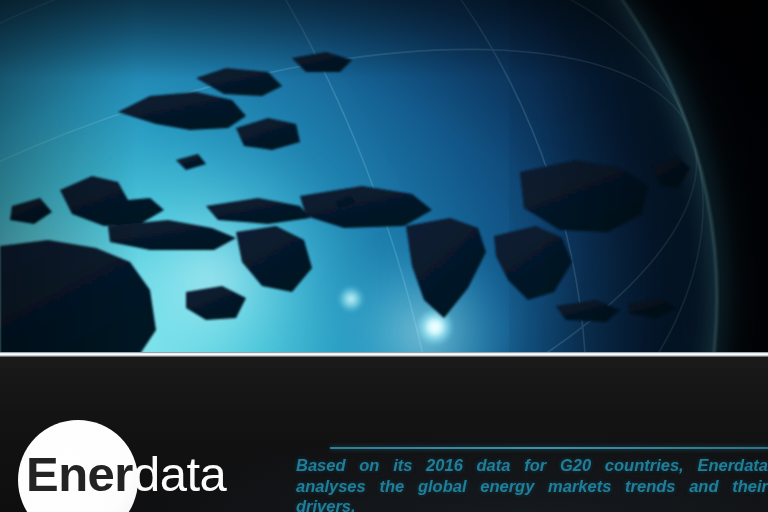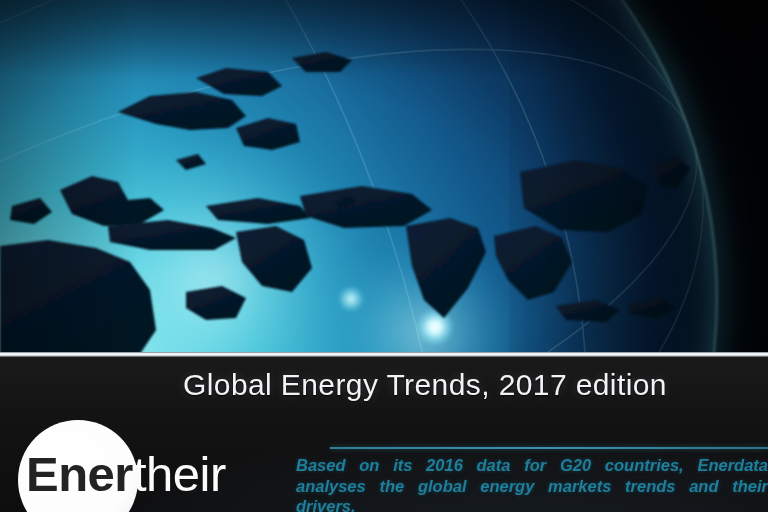--- a/index.html
+++ b/index.html
@@ -395,26 +395,25 @@
 
     <div class="vignette"></div>
   </div>
 
   <div class="divider"></div>
 
   <div class="panel">
     <div class="panel-sheen"></div>
   </div>
 
-  <div class="title">Global Energy Trends, 2017 edition</div>
 
   <div class="logo">
     <div class="logo-disc"></div>
     <div class="logo-word">
-      <span class="logo-ener">Ener</span><span class="logo-data">their</span>
+      <span class="logo-ener">Ener</span><span class="logo-data">data</span>
     </div>
   </div>
 
   <div class="rule"></div>
   <div class="subtitle">
     <span>Based on its 2016 data for G20 countries, Enerdata analyses the global energy markets trends and their drivers.</span>
   </div>
 
 </div>
 

